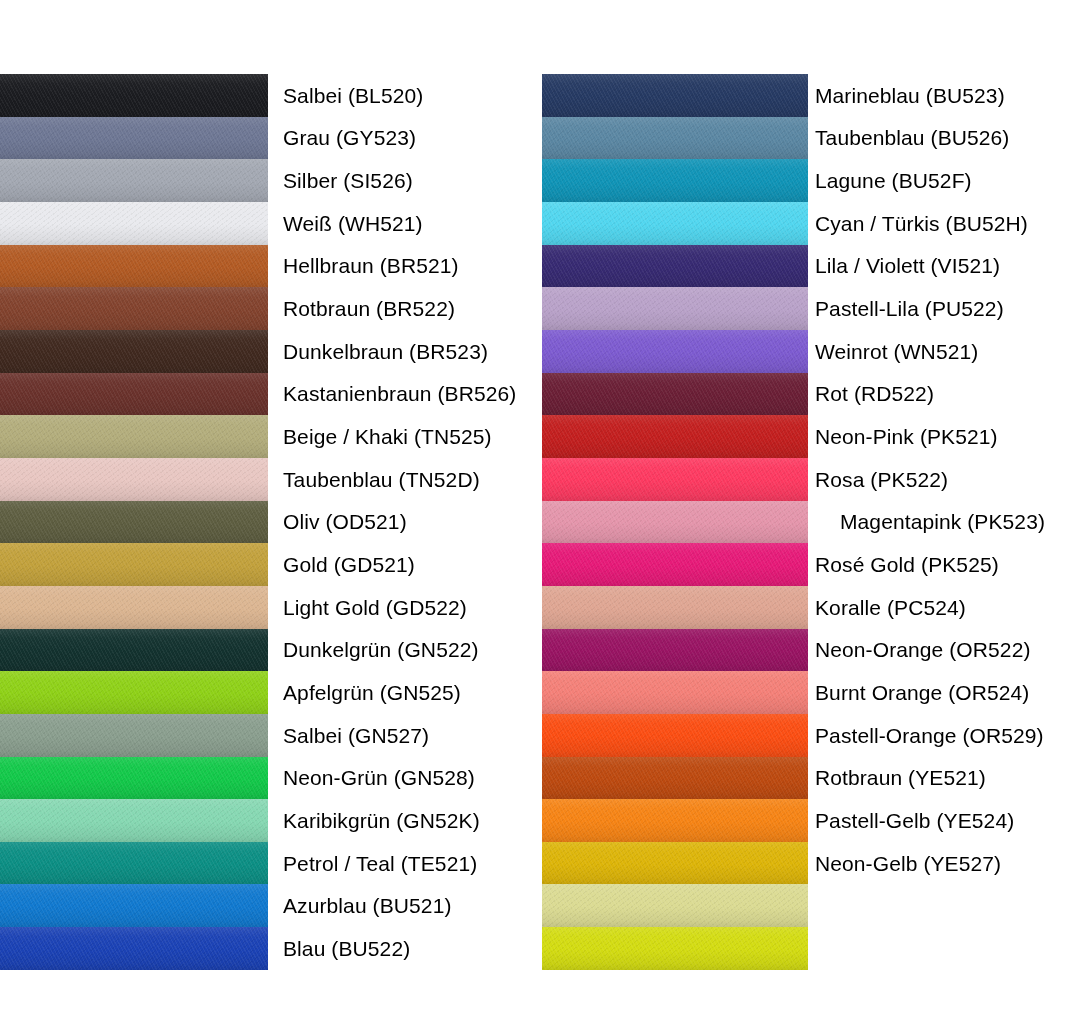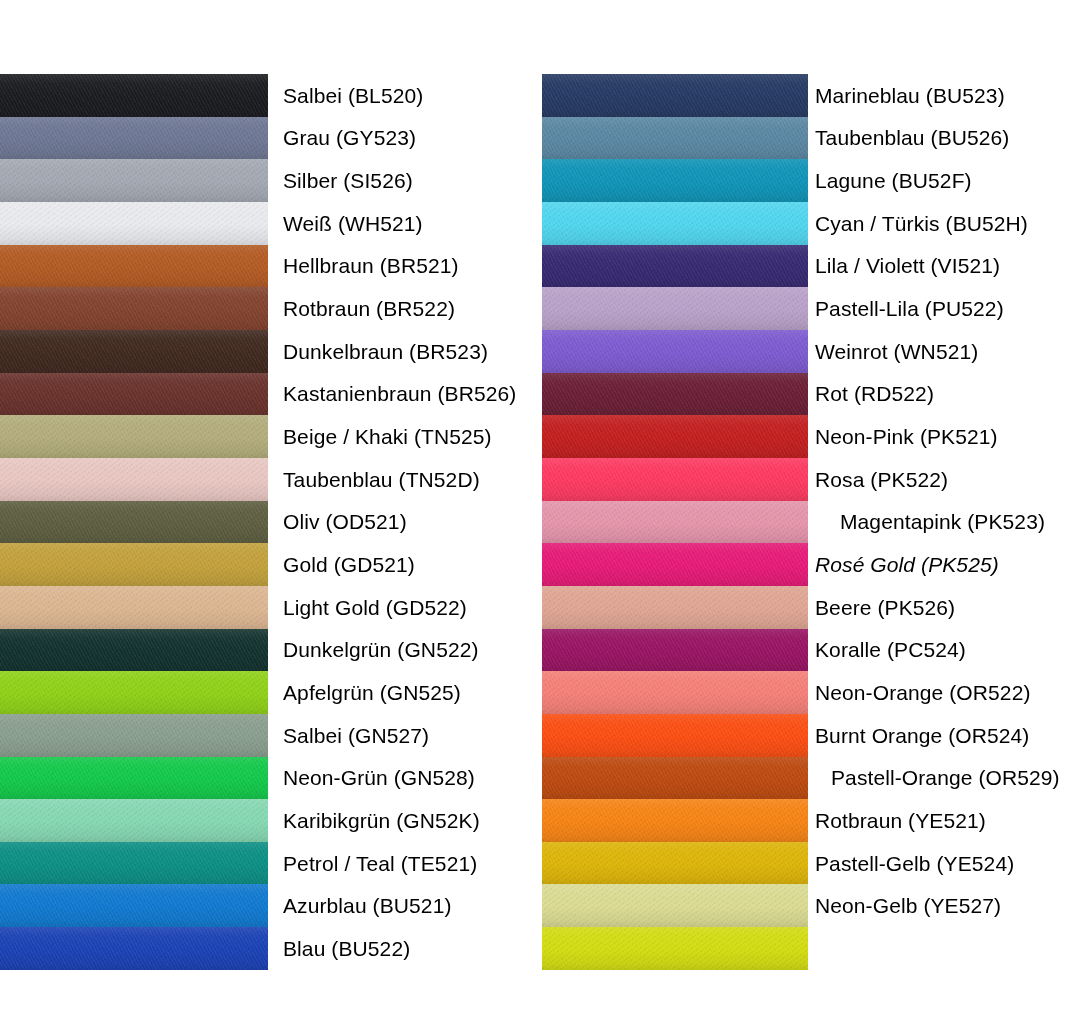--- a/index.html
+++ b/index.html
@@ -411,36 +411,33 @@
         </div>
         <div class="label-row" style="height: 42.6667px;">
           <span>Neon-Pink (PK521)</span>
         </div>
         <div class="label-row" style="height: 42.6667px;">
           <span>Rosa (PK522)</span>
         </div>
         <div class="label-row" style="height: 42.6667px; justify-content: center;">
           <span>Magentapink (PK523)</span>
         </div>
-        <div class="label-row" style="height: 42.6667px; font-style: italic;">
+        <div class="label-row" style="height: 42.6667px;">
           <span>Rosé Gold (PK525)</span>
         </div>
         <div class="label-row" style="height: 42.6667px;">
-          <span>Beere (PK526)</span>
-        </div>
-        <div class="label-row" style="height: 42.6667px;">
           <span>Koralle (PC524)</span>
         </div>
         <div class="label-row" style="height: 42.6667px;">
           <span>Neon-Orange (OR522)</span>
         </div>
         <div class="label-row" style="height: 42.6667px;">
           <span>Burnt Orange (OR524)</span>
         </div>
-        <div class="label-row" style="height: 42.6667px; margin-left: 16px;">
+        <div class="label-row" style="height: 42.6667px;">
           <span>Pastell-Orange (OR529)</span>
         </div>
         <div class="label-row" style="height: 42.6667px;">
           <span>Rotbraun (YE521)</span>
         </div>
         <div class="label-row" style="height: 42.6667px;">
           <span>Pastell-Gelb (YE524)</span>
         </div>
         <div class="label-row" style="height: 42.6667px;">
           <span>Neon-Gelb (YE527)</span>

